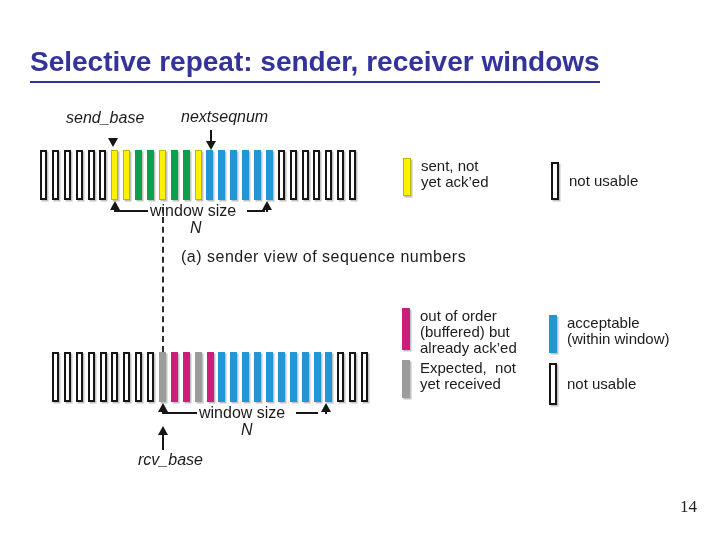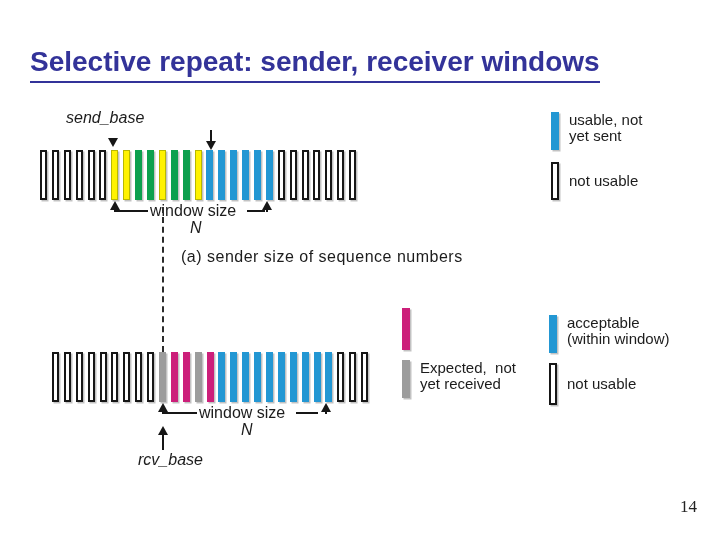--- a/index.html
+++ b/index.html
@@ -50,20 +50,21 @@
 </head>
 <body>
 
 <div class="slide">
 
   <h1 class="title" style="color: rgb(51, 51, 153); border-bottom-color: rgb(51, 51, 153);">Selective repeat: sender, receiver windows</h1>
 
   <div class="label italic" style="left:66px;top:109px;">send_base</div>
   <div class="tri-down" style="left:108px;top:138px;"></div>
 
+  <div class="label italic" style="left:181px;top:108px;">nextseqnum</div>
   <div class="vstem" style="left:210px;top:130px;height:13px;"></div>
   <div class="tri-down" style="left:206px;top:141px;"></div>
 
   <div class="seq-row" style="left:40px;top:150px;">
       <div class="bar outlined" style="background: rgb(255, 255, 255);"></div>
       <div class="bar outlined" style="background: rgb(255, 255, 255);"></div>
       <div class="bar outlined" style="background: rgb(255, 255, 255);"></div>
       <div class="bar outlined" style="background: rgb(255, 255, 255);"></div>
       <div class="bar outlined" style="background: rgb(255, 255, 255);"></div>
       <div class="bar outlined" style="background: rgb(255, 255, 255);"></div>
@@ -94,38 +95,43 @@
   <div class="vstem" style="left:114px;top:209px;height:3px;"></div>
   <div class="hseg" style="left:116px;top:210px;width:32px;"></div>
   <div class="label" style="left:150px;top:202px;">window size</div>
   <div class="hseg" style="left:247px;top:210px;width:18px;"></div>
   <div class="tri-up" style="left:262px;top:201px;"></div>
   <div class="vstem" style="left:266px;top:209px;height:3px;"></div>
   <div class="label italic" style="left:190px;top:219px;">N</div>
 
   <div class="dashed-v" style="left:162px;top:207px;height:145px;"></div>
 
-  <div class="caption" style="left:181px;top:248px;">(a) sender size of sequence numbers</div>
+  <div class="caption" style="left:181px;top:248px;">(a) sender view of sequence numbers</div>
 
-  <div class="legend-item" id="ls-1" style="left:551px;top:112px;">
-    <div class="swatch" style="background: rgb(35, 151, 211);"></div>
+  <div class="legend-item" id="ls-2" style="left:403px;top:158px;">
+    <div class="swatch" style="background: rgb(255, 242, 0); border: 1px solid rgb(184, 184, 0);"></div>
     <div class="legend-text">
-        <div>usable, not</div>
-        <div>yet sent</div>
+        <div>sent, not</div>
+        <div>yet ack’ed</div>
       </div>
   </div>
   <div class="legend-item center" id="ls-3" style="left:551px;top:162px;">
     <div class="swatch outlined" style="background: rgb(255, 255, 255);"></div>
     <div class="legend-text">
         <div>not usable</div>
       </div>
   </div>
 
   <div class="legend-item" id="lr-0" style="left:402px;top:308px;">
     <div class="swatch" style="background: rgb(204, 31, 122);"></div>
+    <div class="legend-text">
+        <div>out of order</div>
+        <div>(buffered) but</div>
+        <div>already ack’ed</div>
+      </div>
   </div>
   <div class="legend-item" id="lr-2" style="left:402px;top:360px;">
     <div class="swatch" style="background: rgb(156, 156, 156);"></div>
     <div class="legend-text">
         <div>Expected,  not</div>
         <div>yet received</div>
       </div>
   </div>
   <div class="legend-item" id="lr-1" style="left:549px;top:315px;">
     <div class="swatch" style="background: rgb(35, 151, 211);"></div>

